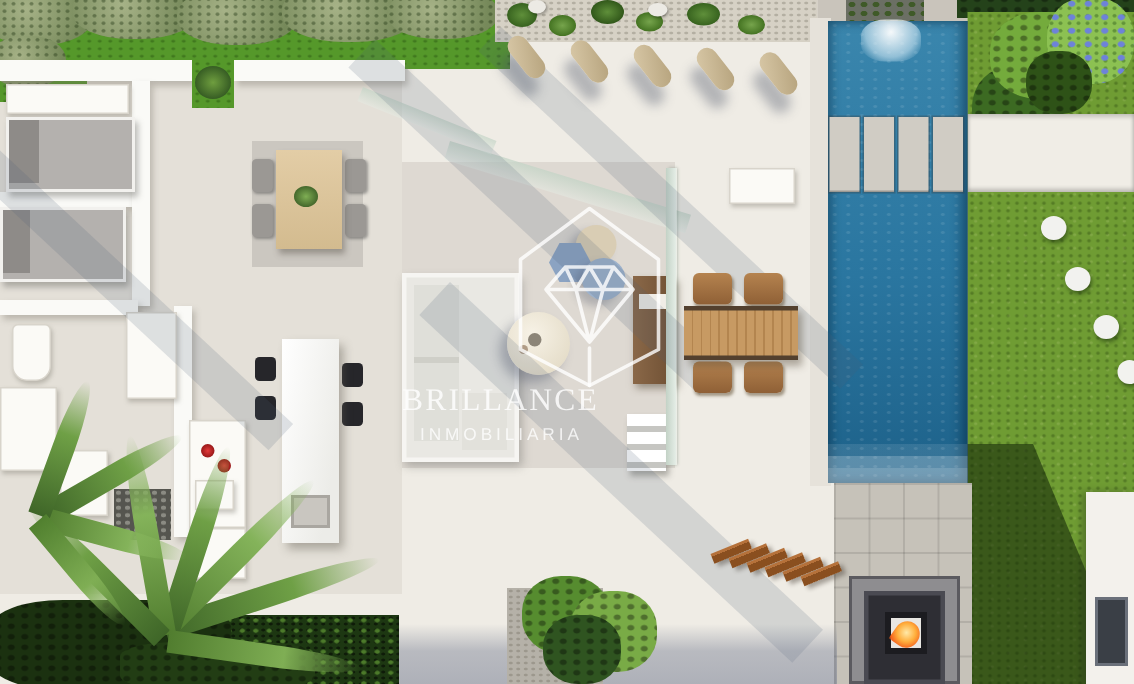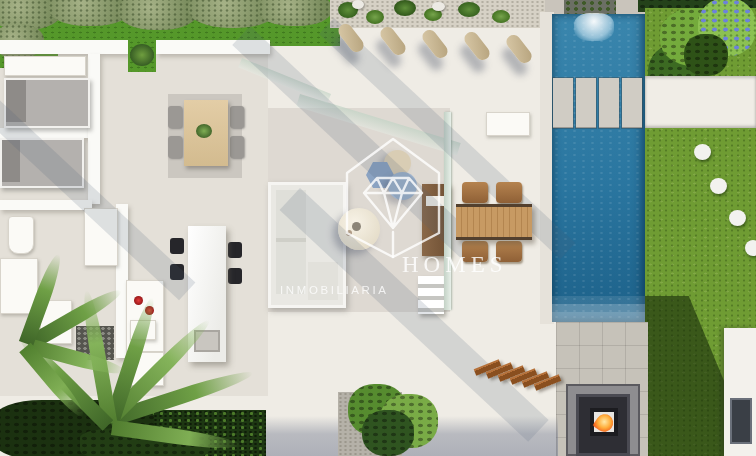--- a/index.html
+++ b/index.html
@@ -191,17 +191,17 @@
   <div class="abs frond" style="left:25px;top:340px;width:90px;background:linear-gradient(90deg,#51802f,#7fae54 60%,transparent);transform:rotate(50deg);"></div>
 
   <div id="watermark" class="abs" style="left:0;top:0;width:756px;height:456px;">
     <svg style="position:absolute;left:344px;top:136px;" width="98" height="124" viewBox="0 0 98 124" fill="none">
       <g stroke="rgba(255,255,255,0.8)" stroke-width="2.4" stroke-linejoin="round" stroke-linecap="round">
         <path d="M49 3 L95 37 V97 L49 121 L3 97 V37 Z"></path>
         <path d="M20 57 H78 M20 57 L33 42 H65 L78 57 M33 42 L40 57 M65 42 L58 57 M40 57 L49 42 L58 57 M20 57 L49 92 L78 57 M40 57 L49 92 M58 57 L49 92"></path>
         <path d="M49 96 V121"></path>
       </g>
     </svg>
-    <span class="abs wm-text" style="left:402px;top:252px;font-size:23px;letter-spacing:5px;">HOMES</span>
+    <span class="abs wm-text" style="left:268px;top:254px;font-size:21px;letter-spacing:1.5px;">BRILLANCE</span>
     <span class="abs" style="left:280px;top:284px;font-size:11.5px;letter-spacing:2.6px;color:rgba(255,255,255,.78);font-family:'Liberation Sans',sans-serif;">INMOBILIARIA</span>
   </div>
 
 </div>
 
 </body></html>

